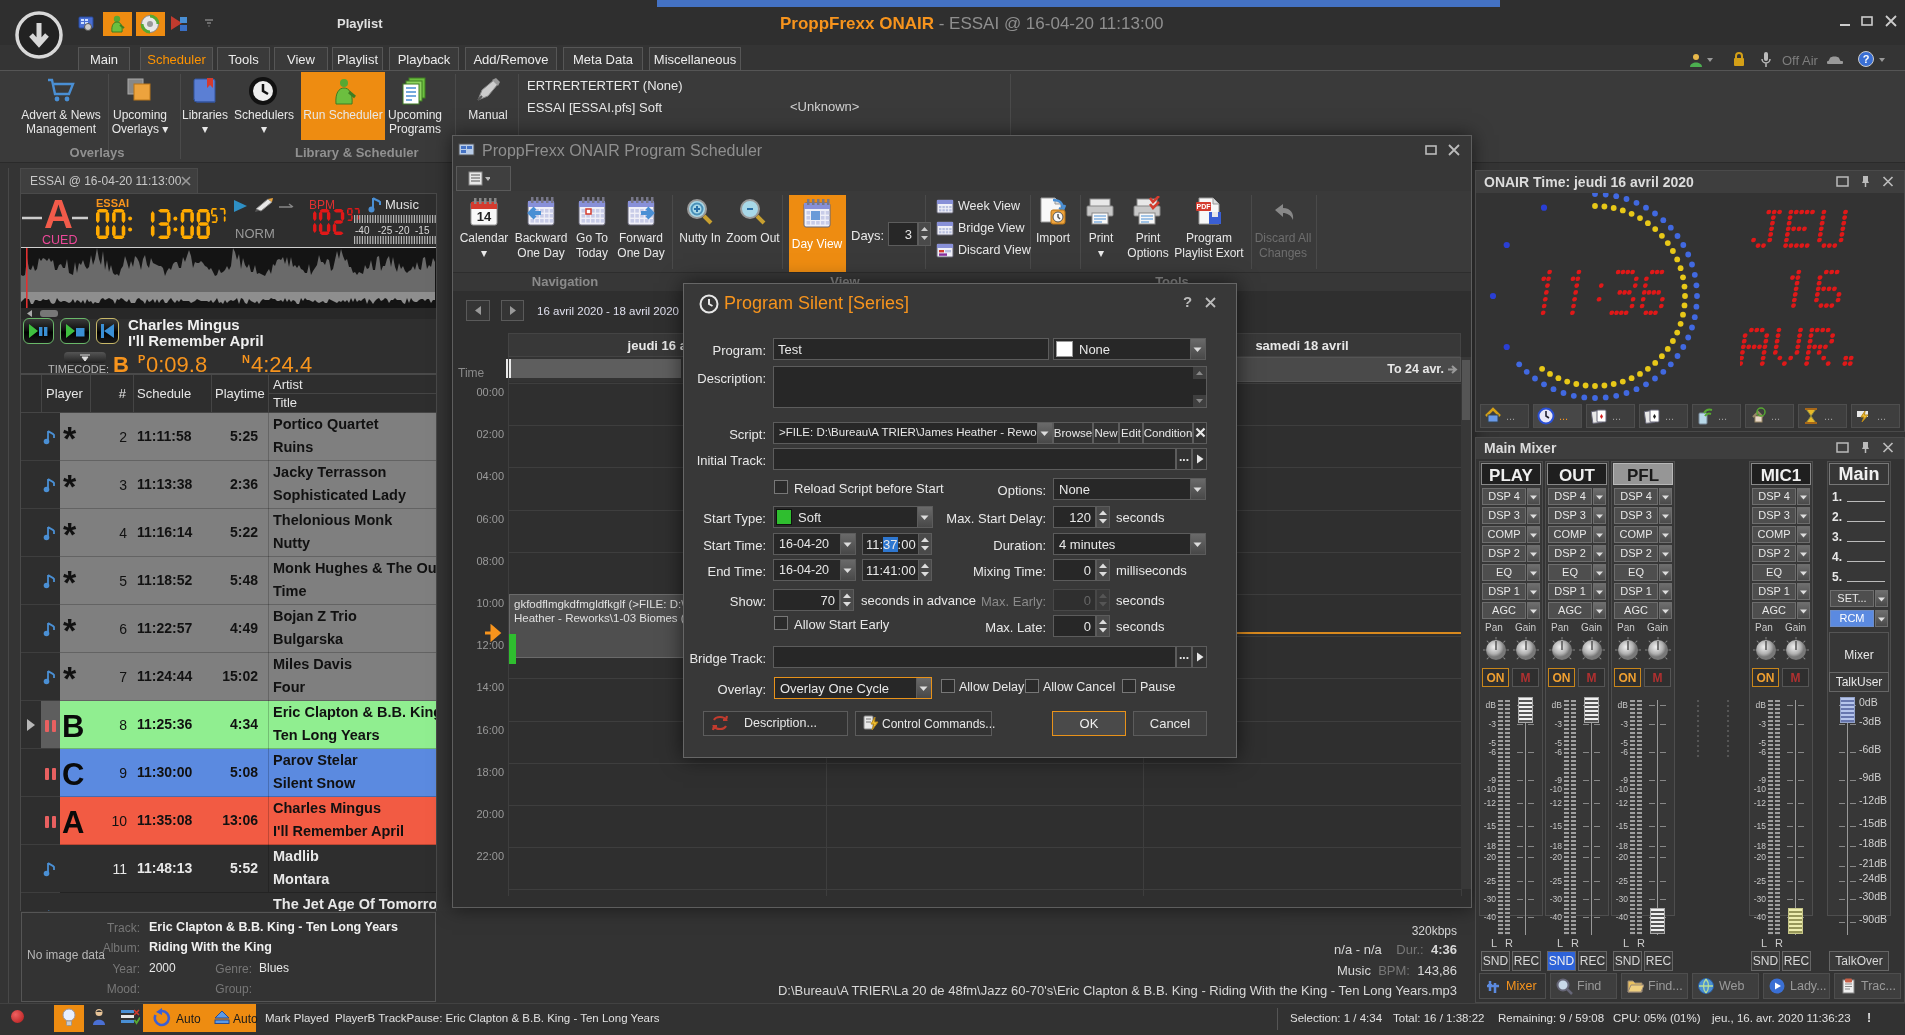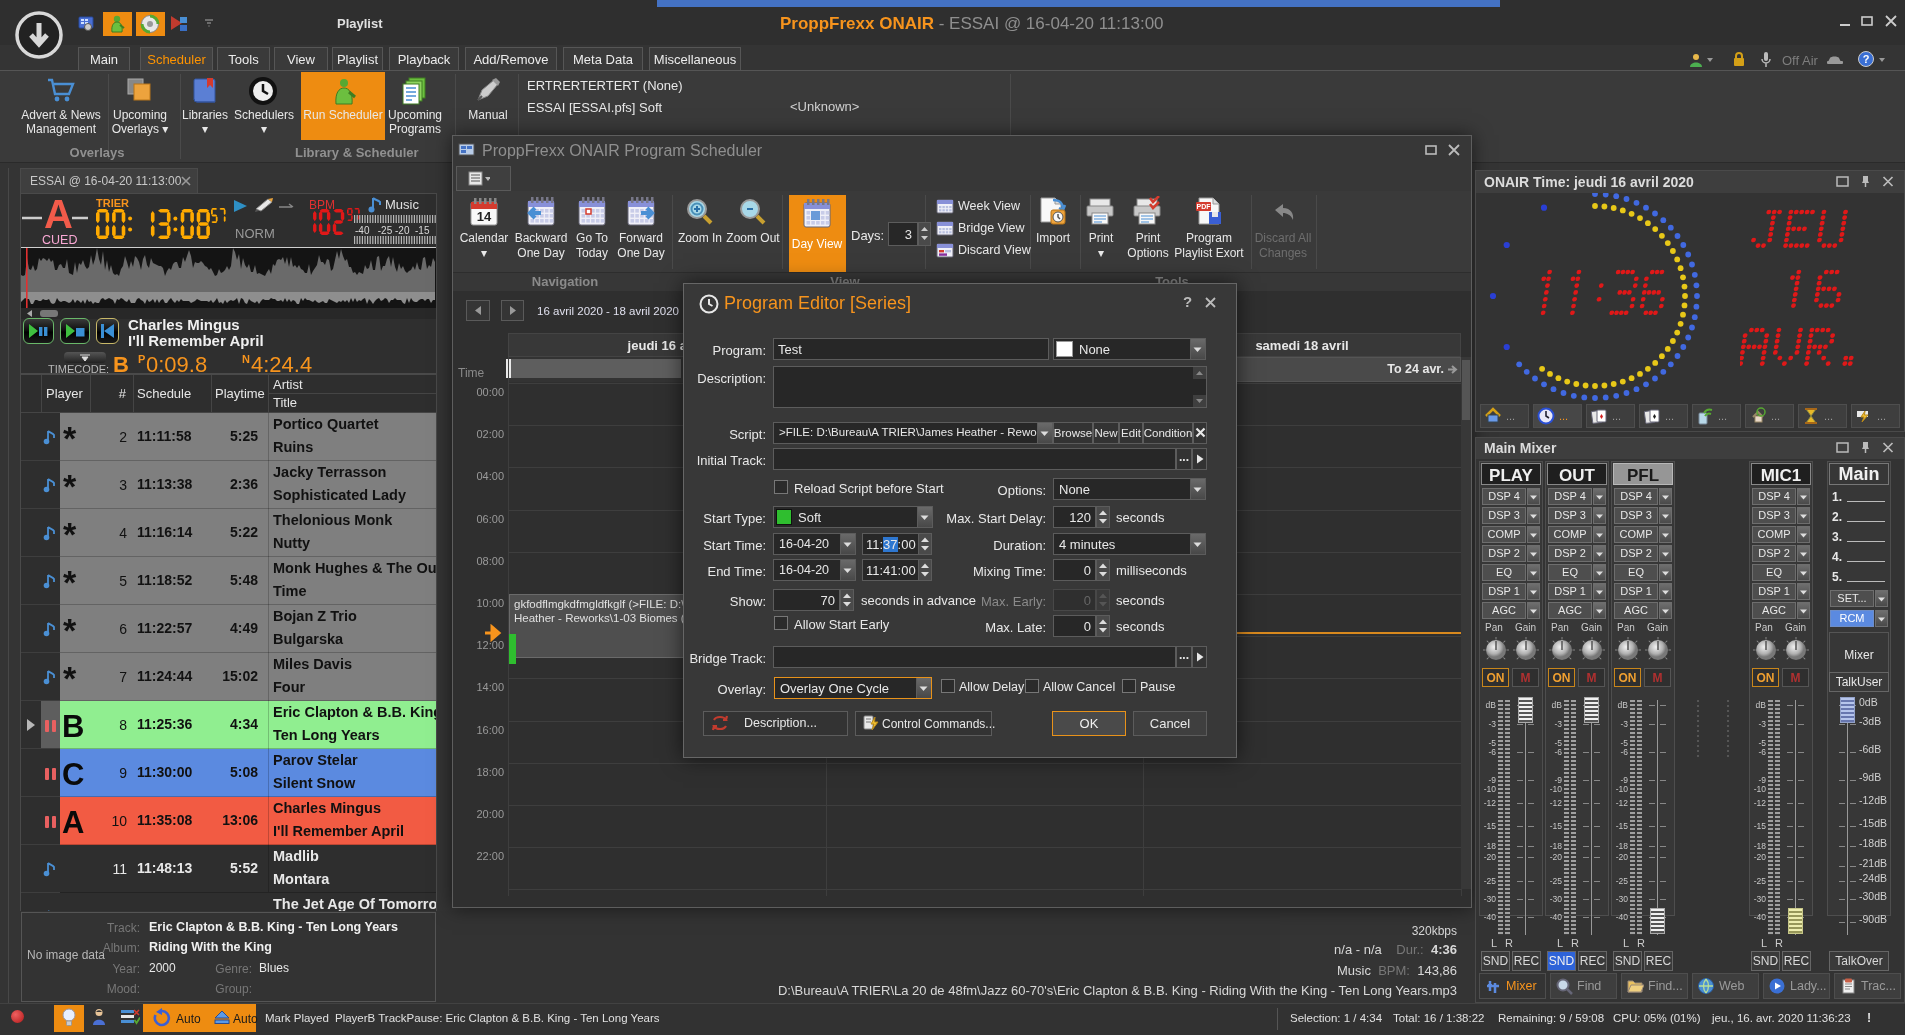--- a/index.html
+++ b/index.html
@@ -81,21 +81,21 @@
   </svg><div class="abs" style="left:360px;top:108px;width:110px;text-align:center;font-size:12px;color:#e8e8e8;font-weight:normal;white-space:nowrap;">Upcoming</div><div class="abs" style="left:360px;top:122px;width:110px;text-align:center;font-size:12px;color:#e8e8e8;font-weight:normal;white-space:nowrap;">Programs</div><svg class="abs" style="left:472px;top:76px;" width="32" height="30" viewBox="0 0 32 30">
     <path d="M6 24 L10 14 L22 4 L26 8 L16 20 Z" fill="#ccc" stroke="#888"></path>
     <path d="M6 24 L10 20" stroke="#555" stroke-width="2"></path>
     <path d="M20 4 L26 10 L28 6 L24 2 Z" fill="#999"></path>
   </svg><div class="abs" style="left:433px;top:108px;width:110px;text-align:center;font-size:12px;color:#e8e8e8;font-weight:normal;white-space:nowrap;">Manual</div><div class="abs" style="left:433px;top:122px;width:110px;text-align:center;font-size:12px;color:#e8e8e8;font-weight:normal;white-space:nowrap;"></div><div class="abs" style="left:527px;top:78px;font-size:13px;color:#e8e8e8;font-weight:normal;white-space:nowrap;">ERTRERTERTERT (None)</div><div class="abs" style="left:527px;top:100px;font-size:13px;color:#e8e8e8;font-weight:normal;white-space:nowrap;">ESSAI [ESSAI.pfs] Soft</div><div class="abs" style="left:790px;top:99px;font-size:13px;color:#d0d0d0;font-weight:normal;white-space:nowrap;">&lt;Unknown&gt;</div><div class="abs" style="left:42px;top:145px;width:110px;text-align:center;font-size:13px;color:#909090;font-weight:bold;white-space:nowrap;">Overlays</div><div class="abs" style="left:295px;top:145px;width:110px;text-align:center;font-size:13px;color:#909090;font-weight:bold;white-space:nowrap;">Library &amp; Scheduler</div><div class="abs" style="left:8px;top:168px;width:1px;height:835px;background:#484848"></div><div class="abs" style="left:20px;top:168px;width:178px;height:25px;background:#3f3f3f;border:1px solid #4a4a4a;border-bottom:none"></div><div class="abs" style="left:30px;top:174px;font-size:12px;color:#c8c8c8;font-weight:normal;white-space:nowrap;">ESSAI @ 16-04-20 11:13:00</div><svg class="abs" style="left:180px;top:175px;" width="12" height="12" viewBox="0 0 12 12">
     <path d="M2 2 L10 10 M10 2 L2 10" stroke="#999" stroke-width="1.6"></path>
   </svg><div class="abs" style="left:20px;top:193px;width:417px;height:181px;background:#2f2f2f;border:1px solid #4a4a4a"></div><div class="abs" style="left:21px;top:194px;width:415px;height:53px;background:#2e2e2e"></div><div class="abs" style="left:44px;top:194px;font-size:40px;color:#f25b4a;font-weight:bold;white-space:nowrap;line-height:40px">A</div><svg class="abs" style="left:22px;top:215px;" width="22" height="6" viewBox="0 0 22 6">
     <path d="M0 3 H20" stroke="#ccc" stroke-width="2.5"></path>
   </svg><svg class="abs" style="left:72px;top:215px;" width="18" height="6" viewBox="0 0 18 6">
     <path d="M0 3 H16" stroke="#ccc" stroke-width="2.5"></path>
-  </svg><div class="abs" style="left:42px;top:233px;font-size:12.5px;color:#f9a8d4;font-weight:normal;white-space:nowrap;">CUED</div><div class="abs" style="left:96px;top:197px;font-size:11px;color:#f7941d;font-weight:bold;white-space:nowrap;">TRIER</div><svg class="abs" style="left:96px;top:208px;" width="135" height="34" viewBox="0 0 135 34">
+  </svg><div class="abs" style="left:42px;top:233px;font-size:12.5px;color:#ec4899;font-weight:normal;white-space:nowrap;">CUED</div><div class="abs" style="left:96px;top:197px;font-size:11px;color:#f7941d;font-weight:bold;white-space:nowrap;">ESSAI</div><svg class="abs" style="left:96px;top:208px;" width="135" height="34" viewBox="0 0 135 34">
     <g transform="translate(0.0,1)">
       <path d="M0.7199999999999998,1.7999999999999998 L3.2399999999999993,0.0 L9.96,0.0 L12.48,1.7999999999999998 L9.96,3.5999999999999996 L3.2399999999999993,3.5999999999999996 Z M0.7199999999999998,28.2 L3.2399999999999993,26.4 L9.96,26.4 L12.48,28.2 L9.96,30.0 L3.2399999999999993,30.0 Z M1.7999999999999998,2.087999999999999 L3.5999999999999996,4.607999999999999 L3.5999999999999996,11.688 L1.7999999999999998,14.208 L0.0,11.688 L0.0,4.607999999999999 Z M11.399999999999999,2.087999999999999 L13.2,4.607999999999999 L13.2,11.688 L11.399999999999999,14.208 L9.599999999999998,11.688 L9.599999999999998,4.607999999999999 Z M1.7999999999999998,15.792 L3.5999999999999996,18.311999999999998 L3.5999999999999996,25.392 L1.7999999999999998,27.912 L0.0,25.392 L0.0,18.311999999999998 Z M11.399999999999999,15.792 L13.2,18.311999999999998 L13.2,25.392 L11.399999999999999,27.912 L9.599999999999998,25.392 L9.599999999999998,18.311999999999998 Z" fill="#ffaa00"></path>
     </g>
     <g transform="translate(16.1,1)">
       <path d="M0.7199999999999998,1.7999999999999998 L3.2399999999999993,0.0 L9.96,0.0 L12.48,1.7999999999999998 L9.96,3.5999999999999996 L3.2399999999999993,3.5999999999999996 Z M0.7199999999999998,28.2 L3.2399999999999993,26.4 L9.96,26.4 L12.48,28.2 L9.96,30.0 L3.2399999999999993,30.0 Z M1.7999999999999998,2.087999999999999 L3.5999999999999996,4.607999999999999 L3.5999999999999996,11.688 L1.7999999999999998,14.208 L0.0,11.688 L0.0,4.607999999999999 Z M11.399999999999999,2.087999999999999 L13.2,4.607999999999999 L13.2,11.688 L11.399999999999999,14.208 L9.599999999999998,11.688 L9.599999999999998,4.607999999999999 Z M1.7999999999999998,15.792 L3.5999999999999996,18.311999999999998 L3.5999999999999996,25.392 L1.7999999999999998,27.912 L0.0,25.392 L0.0,18.311999999999998 Z M11.399999999999999,15.792 L13.2,18.311999999999998 L13.2,25.392 L11.399999999999999,27.912 L9.599999999999998,25.392 L9.599999999999998,18.311999999999998 Z" fill="#ffaa00"></path>
     </g>
     <circle cx="34.08" cy="10.6" r="2.0" fill="#ffaa00"></circle>
     <circle cx="34.08" cy="21.4" r="2.0" fill="#ffaa00"></circle>
     <g transform="translate(45.3,1)">
       <path d="M11.399999999999999,2.087999999999999 L13.2,4.607999999999999 L13.2,11.688 L11.399999999999999,14.208 L9.599999999999998,11.688 L9.599999999999998,4.607999999999999 Z M11.399999999999999,15.792 L13.2,18.311999999999998 L13.2,25.392 L11.399999999999999,27.912 L9.599999999999998,25.392 L9.599999999999998,18.311999999999998 Z" fill="#ffaa00"></path>
@@ -380,21 +380,21 @@
     <rect x="10.3" y="23" width="3.6" height="3.6" fill="#c8cce8"></rect>
     <rect x="15.1" y="23" width="3.6" height="3.6" fill="#c8cce8"></rect>
     <rect x="19.9" y="23" width="3.6" height="3.6" fill="#c8cce8"></rect>
     <rect x="24.7" y="23" width="3.6" height="3.6" fill="#c8cce8"></rect>
     <path d="M16 17 L26 17 M22 12 L27 17 L22 22" stroke="#4a8fd4" stroke-width="4" fill="none"></path>
   </svg><div class="abs" style="left:593px;top:231px;width:96px;text-align:center;font-size:12px;color:#e8e8e8;font-weight:normal;white-space:nowrap;">Forward</div><div class="abs" style="left:593px;top:246px;width:96px;text-align:center;font-size:12px;color:#e8e8e8;font-weight:normal;white-space:nowrap;">One Day</div><svg class="abs" style="left:684px;top:196px;" width="32" height="32" viewBox="0 0 32 32">
     <circle cx="13" cy="13" r="9" fill="#a8d8e8" stroke="#999" stroke-width="2"></circle>
     <circle cx="13" cy="13" r="5.5" fill="none" stroke="#4a90b8" stroke-width="2"></circle>
     <path d="M10 13 H16 M13 10 V16" stroke="#2a70a8" stroke-width="2"></path>
     <path d="M20 20 L27 27" stroke="#c8a030" stroke-width="4"></path>
-  </svg><div class="abs" style="left:652px;top:231px;width:96px;text-align:center;font-size:12px;color:#e8e8e8;font-weight:normal;white-space:nowrap;">Zoom In</div><svg class="abs" style="left:737px;top:196px;" width="32" height="32" viewBox="0 0 32 32">
+  </svg><div class="abs" style="left:652px;top:231px;width:96px;text-align:center;font-size:12px;color:#e8e8e8;font-weight:normal;white-space:nowrap;">Nutty In</div><svg class="abs" style="left:737px;top:196px;" width="32" height="32" viewBox="0 0 32 32">
     <circle cx="13" cy="13" r="9" fill="#a8d8e8" stroke="#999" stroke-width="2"></circle>
     <path d="M10 13 H16" stroke="#2a70a8" stroke-width="2"></path>
     <path d="M20 20 L27 27" stroke="#c8a030" stroke-width="4"></path>
   </svg><div class="abs" style="left:705px;top:231px;width:96px;text-align:center;font-size:12px;color:#e8e8e8;font-weight:normal;white-space:nowrap;">Zoom Out</div><div class="abs" style="left:789px;top:195px;width:57px;height:77px;background:#ee8c11"></div><svg class="abs" style="left:801px;top:198px;" width="32" height="32" viewBox="0 0 32 32">
     <rect x="3" y="5" width="26" height="24" rx="2" fill="#f0f0f8" stroke="#667"></rect>
     <rect x="3" y="5" width="26" height="6" fill="#8890d8"></rect>
     <rect x="6" y="1" width="2.5" height="6" fill="#778"></rect>
     <rect x="11" y="1" width="2.5" height="6" fill="#778"></rect>
     <rect x="16" y="1" width="2.5" height="6" fill="#778"></rect>
     <rect x="21" y="1" width="2.5" height="6" fill="#778"></rect>
@@ -478,21 +478,21 @@
     <path d="M8 1 L2 5.5 L8 10 Z" fill="#999"></path>
   </svg><div class="abs" style="left:501px;top:300px;width:23px;height:21px;background:#353535;border:1px solid #5a5a5a"></div><svg class="abs" style="left:508px;top:305px;" width="10" height="11" viewBox="0 0 10 11">
     <path d="M2 1 L8 5.5 L2 10 Z" fill="#999"></path>
   </svg><div class="abs" style="left:537px;top:305px;font-size:11.5px;color:#e0e0ee;font-weight:normal;white-space:nowrap;">16 avril 2020 - 18 avril 2020</div><div class="abs" style="left:508px;top:333px;width:953px;height:24px;background:#383838;border:1px solid #444"></div><div class="abs" style="left:508px;top:338px;width:318px;text-align:center;font-size:13px;color:#e8e8e8;font-weight:bold;white-space:nowrap;">jeudi 16 avril</div><div class="abs" style="left:1143px;top:338px;width:318px;text-align:center;font-size:13px;color:#e8e8e8;font-weight:bold;white-space:nowrap;">samedi 18 avril</div><div class="abs" style="left:508px;top:357px;width:318px;height:25px;background:#333"></div><div class="abs" style="left:506px;top:359px;width:5px;height:19px;background:#e8e8e8"></div><div class="abs" style="left:511px;top:359px;width:170px;height:19px;background:#5e5e5e"></div><div class="abs" style="left:1143px;top:357px;width:318px;height:25px;background:#4a4a4a;border:1px solid #555"></div><div class="abs" style="left:1154px;top:362px;width:290px;text-align:right;font-size:12.5px;color:#e8e8e8;font-weight:bold;white-space:nowrap;">To 24 avr.</div><svg class="abs" style="left:1446px;top:363px;" width="14" height="13" viewBox="0 0 14 13">
     <path d="M2 6.5 H9 M6 3 L10 6.5 L6 10" stroke="#999" stroke-width="2" fill="none"></path>
   </svg><div class="abs" style="left:458px;top:366px;font-size:12px;color:#8a8a8a;font-weight:normal;white-space:nowrap;">Time</div><div class="abs" style="left:508px;top:383px;width:953px;height:1px;background:#3e3e3e"></div><div class="abs" style="left:508px;top:425px;width:953px;height:1px;background:#3e3e3e"></div><div class="abs" style="left:508px;top:467px;width:953px;height:1px;background:#3e3e3e"></div><div class="abs" style="left:508px;top:510px;width:953px;height:1px;background:#3e3e3e"></div><div class="abs" style="left:508px;top:552px;width:953px;height:1px;background:#3e3e3e"></div><div class="abs" style="left:508px;top:594px;width:953px;height:1px;background:#3e3e3e"></div><div class="abs" style="left:508px;top:636px;width:953px;height:1px;background:#3e3e3e"></div><div class="abs" style="left:508px;top:678px;width:953px;height:1px;background:#3e3e3e"></div><div class="abs" style="left:508px;top:721px;width:953px;height:1px;background:#3e3e3e"></div><div class="abs" style="left:508px;top:763px;width:953px;height:1px;background:#3e3e3e"></div><div class="abs" style="left:508px;top:805px;width:953px;height:1px;background:#3e3e3e"></div><div class="abs" style="left:508px;top:847px;width:953px;height:1px;background:#3e3e3e"></div><div class="abs" style="left:508px;top:889px;width:953px;height:1px;background:#3e3e3e"></div><div class="abs" style="left:452px;top:386.0px;width:52px;text-align:right;font-size:11px;color:#9a9a9a;font-weight:normal;white-space:nowrap;">00:00</div><div class="abs" style="left:452px;top:428.2px;width:52px;text-align:right;font-size:11px;color:#9a9a9a;font-weight:normal;white-space:nowrap;">02:00</div><div class="abs" style="left:452px;top:470.4px;width:52px;text-align:right;font-size:11px;color:#9a9a9a;font-weight:normal;white-space:nowrap;">04:00</div><div class="abs" style="left:452px;top:512.6px;width:52px;text-align:right;font-size:11px;color:#9a9a9a;font-weight:normal;white-space:nowrap;">06:00</div><div class="abs" style="left:452px;top:554.8px;width:52px;text-align:right;font-size:11px;color:#9a9a9a;font-weight:normal;white-space:nowrap;">08:00</div><div class="abs" style="left:452px;top:597.0px;width:52px;text-align:right;font-size:11px;color:#9a9a9a;font-weight:normal;white-space:nowrap;">10:00</div><div class="abs" style="left:452px;top:639.2px;width:52px;text-align:right;font-size:11px;color:#9a9a9a;font-weight:normal;white-space:nowrap;">12:00</div><div class="abs" style="left:452px;top:681.4000000000001px;width:52px;text-align:right;font-size:11px;color:#9a9a9a;font-weight:normal;white-space:nowrap;">14:00</div><div class="abs" style="left:452px;top:723.6px;width:52px;text-align:right;font-size:11px;color:#9a9a9a;font-weight:normal;white-space:nowrap;">16:00</div><div class="abs" style="left:452px;top:765.8px;width:52px;text-align:right;font-size:11px;color:#9a9a9a;font-weight:normal;white-space:nowrap;">18:00</div><div class="abs" style="left:452px;top:808.0px;width:52px;text-align:right;font-size:11px;color:#9a9a9a;font-weight:normal;white-space:nowrap;">20:00</div><div class="abs" style="left:452px;top:850.2px;width:52px;text-align:right;font-size:11px;color:#9a9a9a;font-weight:normal;white-space:nowrap;">22:00</div><div class="sep" style="left:508px;top:357px;height:539px;background:#3e3e3e"></div><div class="sep" style="left:826px;top:357px;height:539px;background:#3e3e3e"></div><div class="sep" style="left:1143px;top:357px;height:539px;background:#3e3e3e"></div><div class="sep" style="left:1461px;top:357px;height:539px;background:#3e3e3e"></div><div class="abs" style="left:509px;top:594px;width:317px;height:64px;background:#4f4f4f;border:1px solid #6a6a6a"></div><div class="abs" style="left:514px;top:598px;font-size:11.5px;color:#e0e0e0;font-weight:normal;white-space:nowrap;">gkfodflmgkdfmgldfkglf (&gt;FILE: D:\</div><div class="abs" style="left:514px;top:612px;font-size:11.5px;color:#e0e0e0;font-weight:normal;white-space:nowrap;">Heather - Reworks\1-03 Biomes (A</div><div class="abs" style="left:509px;top:634px;width:7px;height:30px;background:#2fbe2f"></div><svg class="abs" style="left:483px;top:624px;" width="24" height="18" viewBox="0 0 24 18">
     <path d="M2 9 H14 M9 3 L16 9 L9 15 Z" stroke="#f7941d" stroke-width="3" fill="#f7941d"></path>
   </svg><div class="abs" style="left:1144px;top:632px;width:317px;height:2px;background:#d8891e"></div><div class="abs" style="left:1461px;top:357px;width:10px;height:532px;background:#383838"></div><div class="abs" style="left:1462px;top:360px;width:8px;height:60px;background:#555"></div><div class="abs" style="left:683px;top:283px;width:554px;height:475px;background:#383838;border:1px solid #666;box-shadow:0 0 20px rgba(0,0,0,.6)"></div><svg class="abs" style="left:699px;top:294px;" width="20" height="20" viewBox="0 0 20 20">
     <circle cx="10" cy="10" r="8.5" fill="none" stroke="#e8e8e8" stroke-width="2"></circle>
     <path d="M10 5 V10 L13.5 12" stroke="#e8e8e8" stroke-width="2" fill="none"></path>
-  </svg><div class="abs" style="left:724px;top:293px;font-size:18px;color:#f7941d;font-weight:normal;white-space:nowrap;">Program Editor [Series]</div><div class="abs" style="left:1183px;top:293px;font-size:15px;color:#bbb;font-weight:bold;white-space:nowrap;">?</div><svg class="abs" style="left:1204px;top:296px;" width="13" height="13" viewBox="0 0 13 13">
+  </svg><div class="abs" style="left:724px;top:293px;font-size:18px;color:#f7941d;font-weight:normal;white-space:nowrap;">Program Silent [Series]</div><div class="abs" style="left:1183px;top:293px;font-size:15px;color:#bbb;font-weight:bold;white-space:nowrap;">?</div><svg class="abs" style="left:1204px;top:296px;" width="13" height="13" viewBox="0 0 13 13">
     <path d="M2 2 L11 11 M11 2 L2 11" stroke="#bbb" stroke-width="1.8"></path>
   </svg><div class="abs" style="left:606px;top:343px;width:160px;text-align:right;font-size:13px;color:#e8e8e8;font-weight:normal;white-space:nowrap;">Program:</div><div class="abs" style="left:773px;top:338px;width:276px;height:22px;background:#272727;border:1px solid #5c5c5c;"></div><div class="abs" style="left:778px;top:342px;font-size:13px;color:#e8e8e8;font-weight:normal;white-space:nowrap;">Test</div><div class="abs" style="left:1053px;top:338px;width:153px;height:22px;background:#272727;border:1px solid #5c5c5c"></div><div class="abs" style="left:1056px;top:341px;width:17px;height:16px;background:#fff;border:1px solid #999"></div><div class="abs" style="left:1079px;top:342px;font-size:13px;color:#e8e8e8;font-weight:normal;white-space:nowrap;">None</div><div class="abs" style="left:1190px;top:339px;width:15px;height:20px;background:linear-gradient(#6a6a6a,#484848);border-left:1px solid #5c5c5c"></div><svg class="abs" style="left:1192px;top:346px;" width="11" height="8" viewBox="0 0 11 8">
     <path d="M1.5 1.5 L5.5 6 L9.5 1.5 Z" fill="#ddd"></path>
   </svg><div class="abs" style="left:606px;top:371px;width:160px;text-align:right;font-size:13px;color:#e8e8e8;font-weight:normal;white-space:nowrap;">Description:</div><div class="abs" style="left:773px;top:366px;width:434px;height:42px;background:#272727;border:1px solid #5c5c5c;"></div><div class="abs" style="left:1193px;top:367px;width:13px;height:12px;background:#3f3f3f"></div><svg class="abs" style="left:1194px;top:369px;" width="11" height="8" viewBox="0 0 11 8">
     <path d="M2 6 L5.5 2 L9 6 Z" fill="#888"></path>
   </svg><div class="abs" style="left:1193px;top:395px;width:13px;height:12px;background:#3f3f3f"></div><svg class="abs" style="left:1194px;top:397px;" width="11" height="8" viewBox="0 0 11 8">
     <path d="M2 2 L5.5 6 L9 2 Z" fill="#888"></path>
   </svg><div class="abs" style="left:606px;top:427px;width:160px;text-align:right;font-size:13px;color:#e8e8e8;font-weight:normal;white-space:nowrap;">Script:</div><div class="abs" style="left:773px;top:422px;width:280px;height:22px;background:#272727;border:1px solid #5c5c5c"></div><div class="abs" style="left:779px;top:426px;font-size:11.5px;color:#e8e8e8;font-weight:normal;white-space:nowrap;">&gt;FILE: D:\Bureau\A TRIER\James Heather - Rewor...</div><div class="abs" style="left:1037px;top:423px;width:15px;height:20px;background:linear-gradient(#6a6a6a,#484848);border-left:1px solid #5c5c5c"></div><svg class="abs" style="left:1039px;top:430px;" width="11" height="8" viewBox="0 0 11 8">
     <path d="M1.5 1.5 L5.5 6 L9.5 1.5 Z" fill="#ddd"></path>
   </svg><div class="abs" style="left:1053px;top:422px;width:40px;height:22px;background:#333;border:1px solid #5c5c5c"></div><div class="abs" style="left:1053px;top:427px;width:40px;text-align:center;font-size:11.5px;color:#e8e8e8;font-weight:normal;white-space:nowrap;">Browse</div><div class="abs" style="left:1093px;top:422px;width:26px;height:22px;background:#333;border:1px solid #5c5c5c"></div><div class="abs" style="left:1093px;top:427px;width:26px;text-align:center;font-size:11.5px;color:#e8e8e8;font-weight:normal;white-space:nowrap;">New</div><div class="abs" style="left:1119px;top:422px;width:24px;height:22px;background:#333;border:1px solid #5c5c5c"></div><div class="abs" style="left:1119px;top:427px;width:24px;text-align:center;font-size:11.5px;color:#e8e8e8;font-weight:normal;white-space:nowrap;">Edit</div><div class="abs" style="left:1143px;top:422px;width:50px;height:22px;background:#333;border:1px solid #5c5c5c"></div><div class="abs" style="left:1143px;top:427px;width:50px;text-align:center;font-size:11.5px;color:#e8e8e8;font-weight:normal;white-space:nowrap;">Condition</div><div class="abs" style="left:1193px;top:422px;width:14px;height:22px;background:#333;border:1px solid #5c5c5c"></div><svg class="abs" style="left:1195px;top:427px;" width="11" height="11" viewBox="0 0 11 11">

